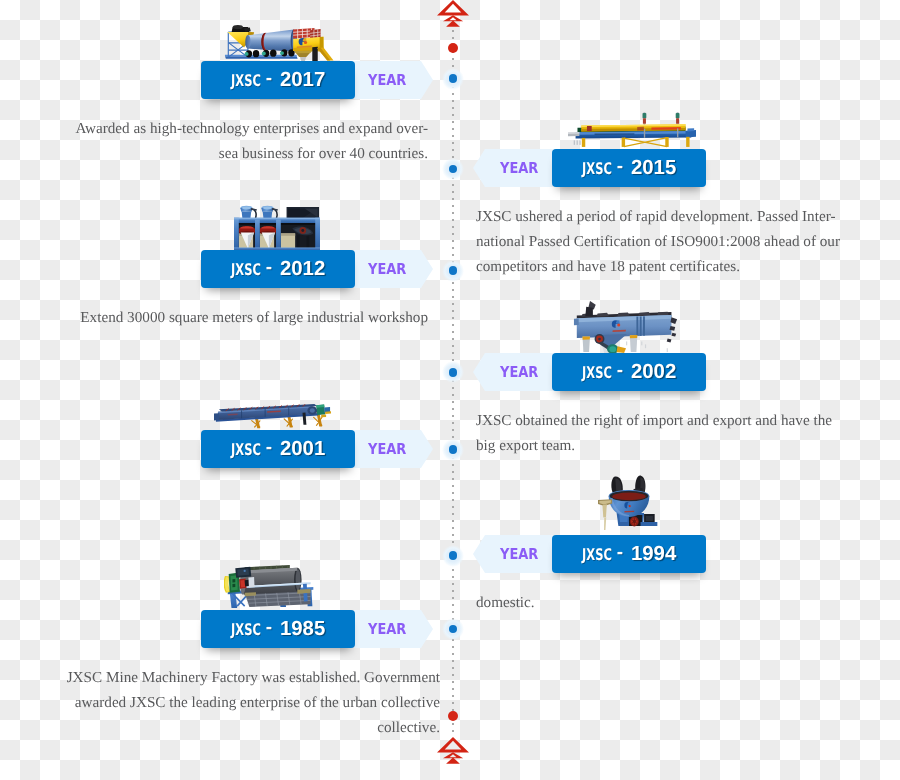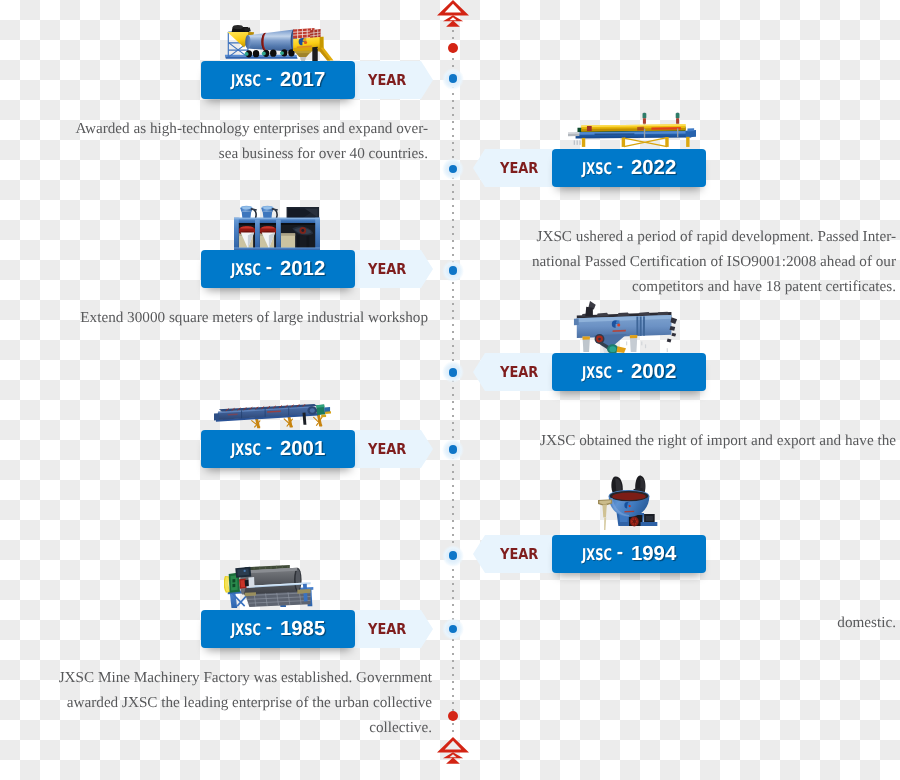--- a/index.html
+++ b/index.html
@@ -64,40 +64,40 @@
     position:relative;top:-1.5px;margin-left:-5px;
   }
   .bblue .yr{
     font-weight:bold;font-size:20.4px;color:#ffffff;
     text-shadow:1.4px 1.4px 0.8px rgba(0,0,0,0.42);
     position:relative;top:0.8px;margin-left:5px;
   }
   .chip{
     position:absolute;top:0;height:38px;background:#e8f4fd;
     display:flex;align-items:center;overflow:hidden;box-sizing:border-box;
-    font-weight:bold;font-size:15.2px;color:#7f1d1d;
+    font-weight:bold;font-size:15.2px;color:#8b5cf6;
   }
   .chip span{font-family:"DejaVu Sans Condensed","DejaVu Sans",sans-serif;display:inline-block;transform:scaleX(0.95);transform-origin:left center;width:40px;position:relative;top:-0.2px;}
   .chip.l{ 
     clip-path:polygon(0 0, calc(100% - 12px) 0, 100% 50%, calc(100% - 12px) 100%, 0 100%);
     justify-content:flex-start;
   }
   .chip.r{ 
     clip-path:polygon(12px 0, 100% 0, 100% 100%, 12px 100%, 0 50%);
     justify-content:flex-start;
   }
 
   
   .para{
     position:absolute;font-size:15.2px;color:#58595b;line-height:25px;
     font-family:Liberation Serif, serif;
   }
   .para.l{text-align:right;}
   .para > div{white-space:nowrap;}
-  .para.r{text-align:right;margin-top:20px;}
+  .para.r{text-align:left;}
 
   .mach{position:absolute;}
 </style>
 </head>
 <body>
 
 <div id="stage">
 
   <div class="spine"></div>
 
@@ -307,21 +307,21 @@
     </svg>
   </div>
 
   <div class="badge" style="left:473px;top:149px;width:232px">
     <div class="chip r" style="left:0;width:80px;padding-left:27px">
       <span>YEAR</span>
     </div>
     <div class="bblue" style="left:79px;width:154px">
       <span class="pfx">JXSC</span>
       <span class="sep">-</span>
-      <span class="yr">2022</span>
+      <span class="yr">2015</span>
     </div>
   </div>
   <div class="para r" style="left:476px;top:204px;width:420px">
     <div>JXSC ushered a period of rapid development. Passed Inter-</div>
     <div>national Passed Certification of ISO9001:2008 ahead of our</div>
     <div>competitors and have 18 patent certificates.</div>
   </div>
 
   <div class="mach" style="left:234px;top:205px;width:86px;height:45px">
     <svg width="86" height="45" viewBox="0 0 90 46" preserveAspectRatio="none">
@@ -497,20 +497,21 @@
       <span>YEAR</span>
     </div>
     <div class="bblue" style="left:79px;width:154px">
       <span class="pfx">JXSC</span>
       <span class="sep">-</span>
       <span class="yr">2002</span>
     </div>
   </div>
   <div class="para r" style="left:476px;top:408px;width:420px">
     <div>JXSC obtained the right of import and export and have the</div>
+    <div>big export team.</div>
   </div>
 
   <div class="mach" style="left:214px;top:404px;width:118px;height:26px">
     <svg width="118" height="26" viewBox="0 0 120 30" preserveAspectRatio="none">
       <defs>
         <linearGradient id="cb" x1="0" y1="0" x2="0" y2="1">
           <stop offset="0" stop-color="#4c6fa8"></stop>
             <stop offset="0.5" stop-color="#3c5c92"></stop>
             <stop offset="1" stop-color="#2b4472"></stop>
         </linearGradient>
@@ -705,19 +706,19 @@
   <div class="badge" style="left:201px;top:610px;width:232px">
     <div class="chip l" style="left:153px;width:79px;padding-left:14px">
       <span>YEAR</span>
     </div>
     <div class="bblue" style="left:0;width:154px">
       <span class="pfx">JXSC</span>
       <span class="sep">-</span>
       <span class="yr">1985</span>
     </div>
   </div>
-  <div class="para l" style="left:4px;top:665px;width:428px">
+  <div class="para l" style="left:12px;top:665px;width:428px">
     <div>JXSC Mine Machinery Factory was established. Government</div>
     <div>awarded JXSC the leading enterprise of the urban collective</div>
     <div>collective.</div>
   </div>
 
 </div>
 
 </body></html>

